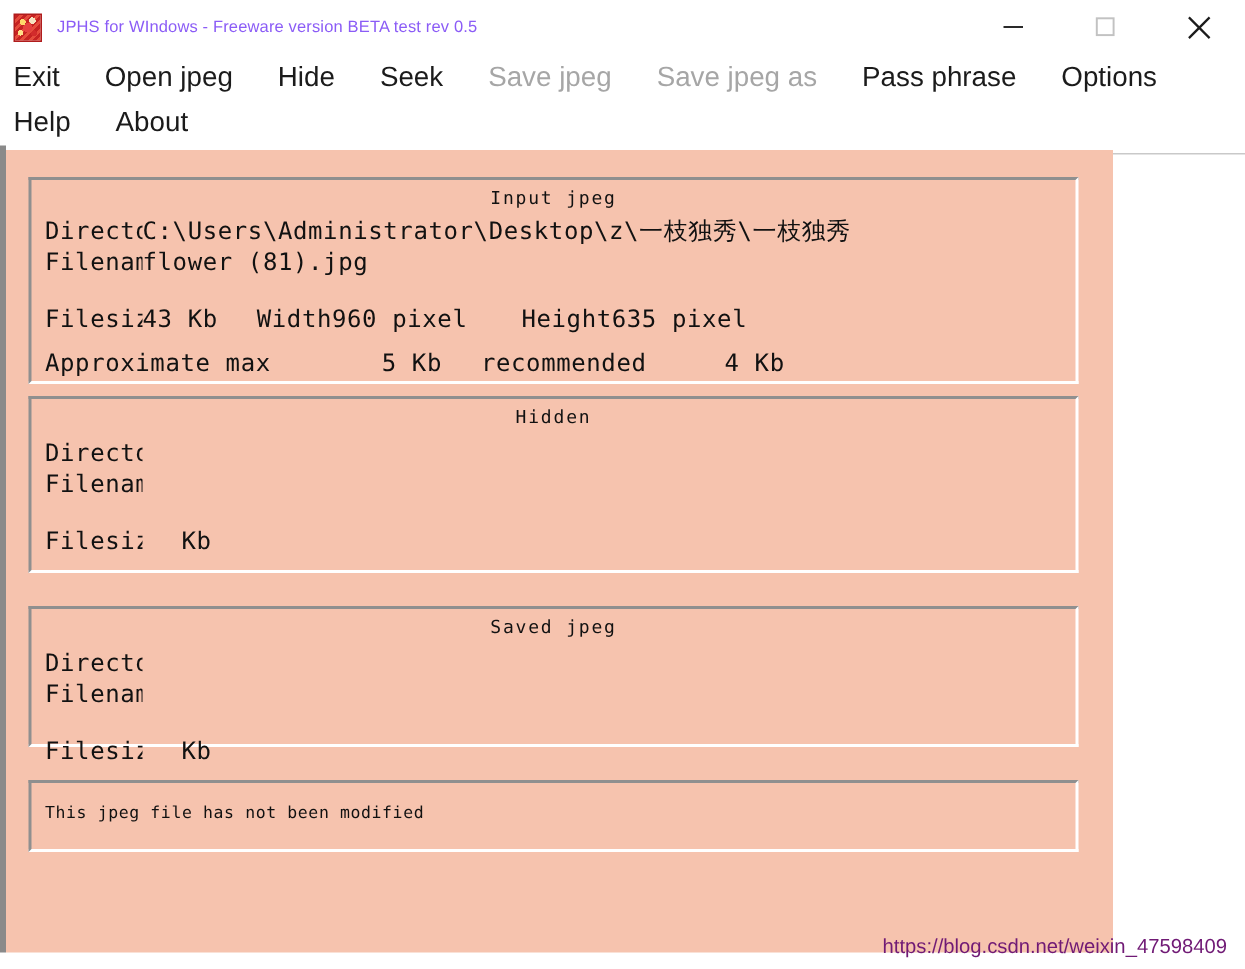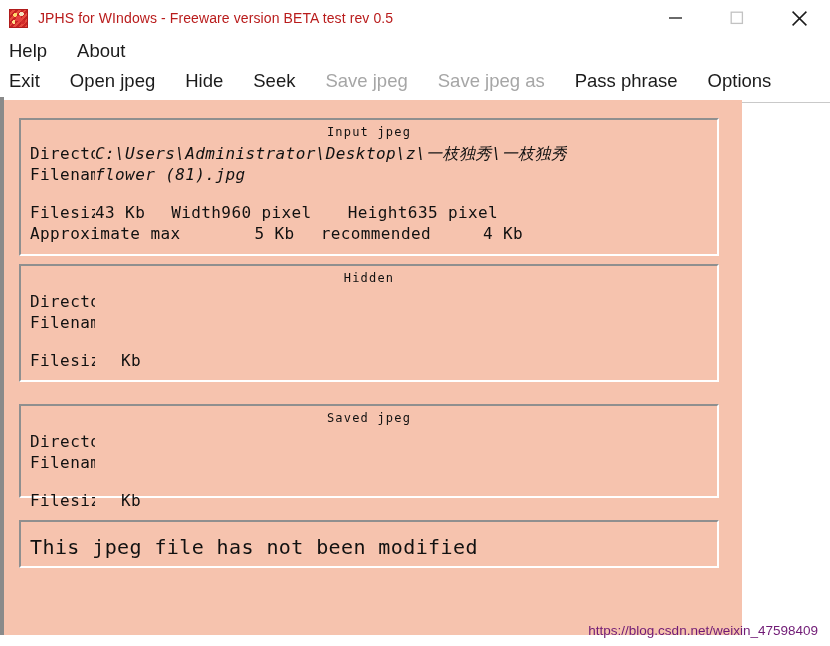--- a/index.html
+++ b/index.html
@@ -33,22 +33,22 @@
       radial-gradient(circle at 30% 28%, #ffd76a 0 2px, transparent 2px),
       radial-gradient(circle at 68% 22%, #f5e3c0 0 2.2px, transparent 2.2px),
       radial-gradient(circle at 22% 70%, #ffe08a 0 1.8px, transparent 1.8px),
       radial-gradient(circle at 75% 72%, #d22b2b 0 2px, transparent 2px),
       radial-gradient(circle at 50% 50%, #e63f3f 0 3px, transparent 3px),
       repeating-linear-gradient(135deg, #c62222 0 2px, #e54b3c 2px 4px);
     border: 1px solid #b01c1c;
     box-sizing: border-box;
   }
   .title-text {
-    font-size: 14px;
-    color: #b91c1c;
+    font-size: 11px;
+    color: #8b5cf6;
     letter-spacing: 0.1px;
     white-space: nowrap;
   }
   .win-controls {
     position: absolute;
     right: 0;
     top: 0;
     height: 36px;
     display: flex;
     align-items: center;
@@ -140,43 +140,43 @@
     white-space: nowrap;
   }
   
   .lbl {
     width: 74px;
     overflow: hidden;
     flex: 0 0 74px;
     padding-left: 9px;
     box-sizing: border-box;
   }
-  .val { flex: 0 1 auto; overflow: hidden; font-style: italic; }
+  .val { flex: 0 1 auto; overflow: hidden; }
 
   
   #panel-input { top: 18px; height: 138px; }
   #panel-input .row-dir { margin-top: 4px; }
   #panel-input .row-stats { margin-top: 17px; }
-  #panel-input .row-approx { margin-top: 0; }
+  #panel-input .row-approx { margin-top: 8px; }
 
   .stat-lbl { padding-left: 9px; }
   .gap-a { display: inline-block; width: 26px; }
   .gap-b { display: inline-block; width: 52px; }
   .gap-c { display: inline-block; width: 74px; }
   .gap-d { display: inline-block; width: 36px; }
 
   #panel-hidden { top: 164px; height: 118px; }
   #panel-saved  { top: 304px; height: 94px; }
   #panel-status { top: 420px; height: 48px; }
 
   .blank-row { margin-top: 6px; }
   .row-size { margin-top: 17px; }
 
   .status-text {
-    font-size: 20px;
+    font-size: 11px;
     letter-spacing: 0.4px;
     padding: 13px 8px 0 9px;
     font-family: "DejaVu Sans Mono", "Liberation Mono", monospace;
   }
 
   .watermark {
     position: absolute;
     right: 12px;
     bottom: 8px;
     font-size: 13.5px;
@@ -206,34 +206,34 @@
     <div class="win-btn">
       <svg width="17" height="17" viewBox="0 0 17 17">
         <line x1="1.6" y1="1.6" x2="15.4" y2="15.4" stroke="#1b1b1b" stroke-width="1.5"></line>
         <line x1="15.4" y1="1.6" x2="1.6" y2="15.4" stroke="#1b1b1b" stroke-width="1.5"></line>
       </svg>
     </div>
   </div>
 </div>
 
 <div class="menubar">
-  <div class="menurow">
-    <div class="menuitem">Help</div>
-    <div class="menuitem">About</div>
-  </div>
   <div class="menurow">
     <div class="menuitem">Exit</div>
     <div class="menuitem">Open jpeg</div>
     <div class="menuitem">Hide</div>
     <div class="menuitem">Seek</div>
     <div class="menuitem disabled">Save jpeg</div>
     <div class="menuitem disabled">Save jpeg as</div>
     <div class="menuitem">Pass phrase</div>
     <div class="menuitem last">Options</div>
   </div>
+  <div class="menurow">
+    <div class="menuitem">Help</div>
+    <div class="menuitem">About</div>
+  </div>
 </div>
 <div class="menu-sep"></div>
 
 <div class="leftrail"></div>
 
 <div class="client">
 
   <div class="panel" id="panel-input">
     <div class="panel-title">Input  jpeg</div>
 

